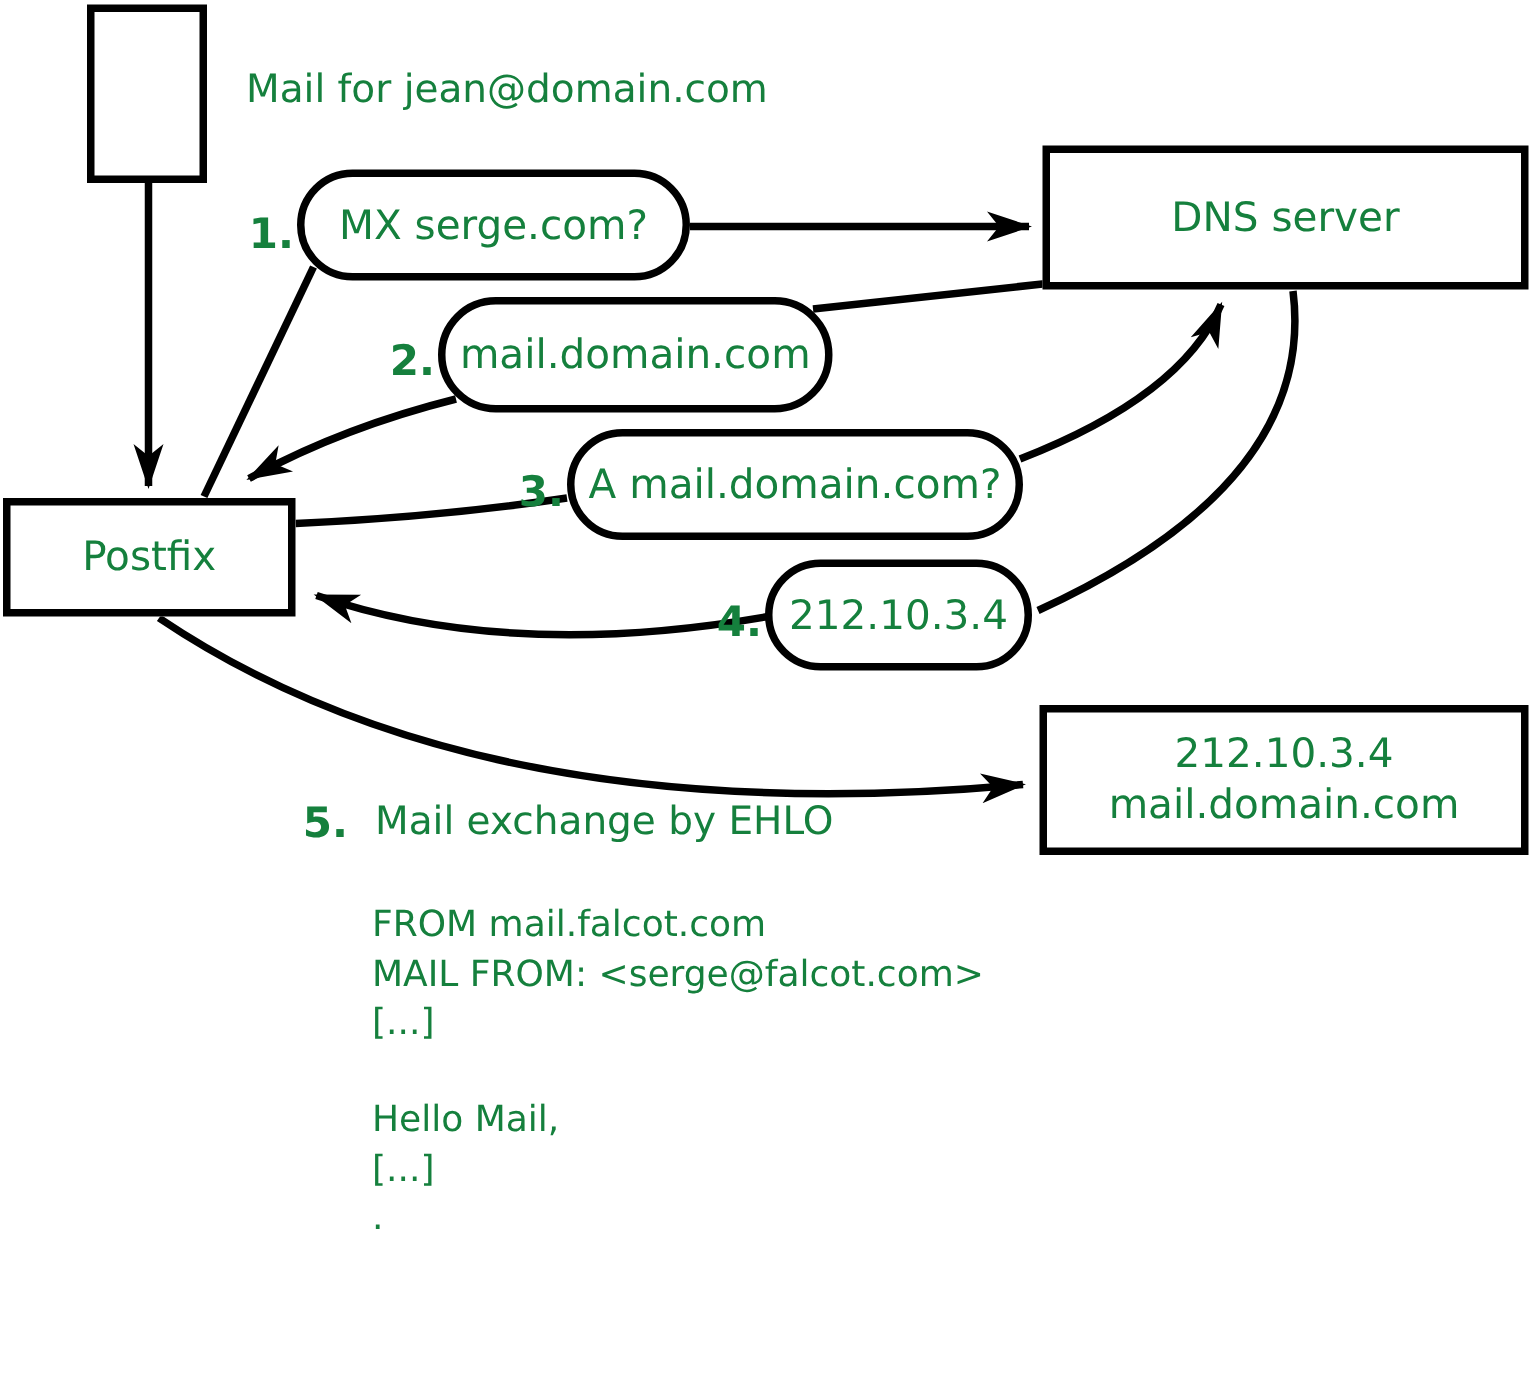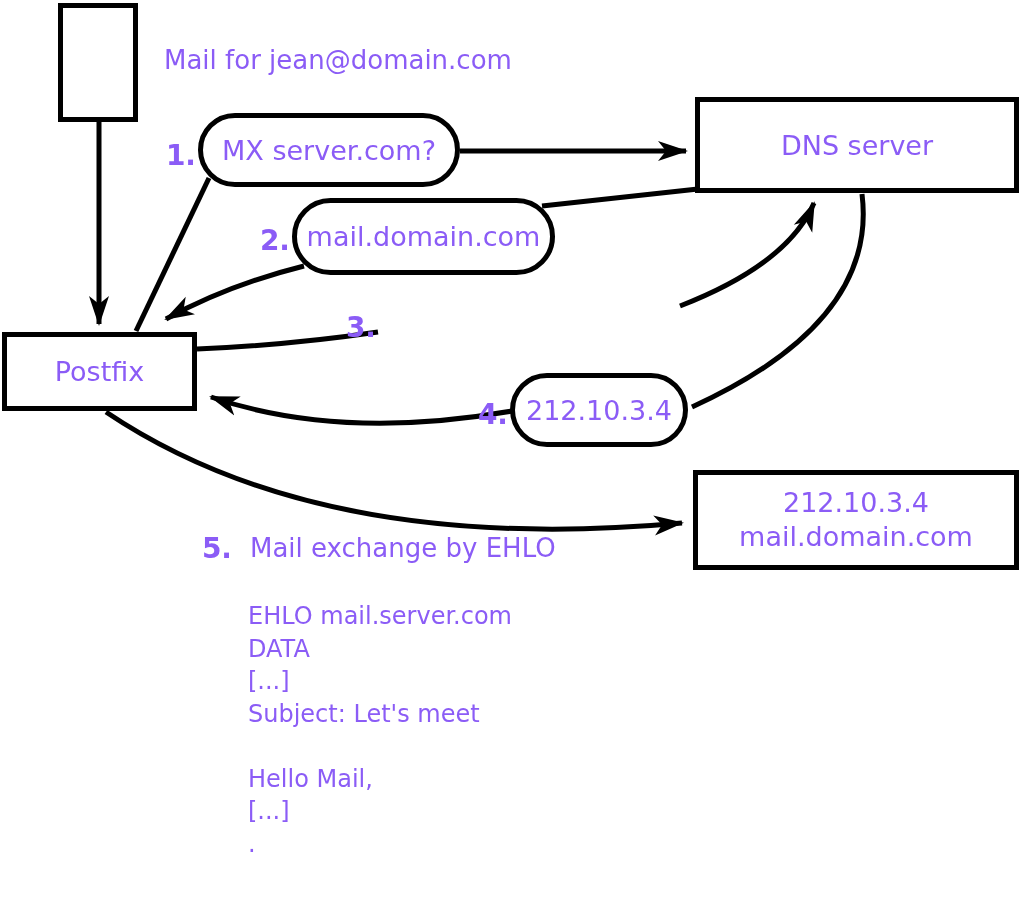--- a/index.html
+++ b/index.html
@@ -2,21 +2,21 @@
 <html><head>
 <meta charset="utf-8">
 <style>
   html, body { margin: 0; padding: 0; background: #ffffff; }
   .canvas {
     position: relative;
     width: 1024px;
     height: 919px;
     background: #ffffff;
     font-family: "DejaVu Sans", sans-serif;
-    color: #8b5cf6;
+    color: #15803d;
     overflow: hidden;
   }
   svg.wires { position: absolute; left: 0; top: 0; z-index: 1; }
   .node {
     position: absolute;
     box-sizing: border-box;
     border: 5px solid #000;
     background: #fff;
     display: flex;
     align-items: center;
@@ -90,40 +90,42 @@
   <div class="node dns">
     <span>DNS server</span>
   </div>
 
   <div class="node dest">
     <div>212.10.3.4</div>
     <div>mail.domain.com</div>
   </div>
 
   <div class="node pill pill1">
-    <span>MX server.com?</span>
+    <span>MX serge.com?</span>
   </div>
   <div class="node pill pill2">
     <span>mail.domain.com</span>
+  </div>
+  <div class="node pill pill3">
+    <span>A mail.domain.com?</span>
   </div>
   <div class="node pill pill4">
     <span>212.10.3.4</span>
   </div>
 
   <div class="label num num1">1.</div>
   <div class="label num num2">2.</div>
   <div class="label num num3">3.</div>
   <div class="label num num4">4.</div>
   <div class="label num num5">5.</div>
   <div class="label step5-label">Mail exchange by EHLO</div>
 
   <div class="smtp-block">
-    <div class="smtp-line">EHLO mail.server.com</div>
-    <div class="smtp-line">DATA</div>
+    <div class="smtp-line">FROM mail.falcot.com</div>
+    <div class="smtp-line">MAIL FROM: &lt;serge@falcot.com&gt;</div>
     <div class="smtp-line">[...]</div>
-    <div class="smtp-line">Subject: Let's meet</div>
     <div class="smtp-line"></div>
     <div class="smtp-line">Hello Mail,</div>
     <div class="smtp-line">[...]</div>
     <div class="smtp-line">.</div>
   </div>
 
 </div>
 
 </body></html>

